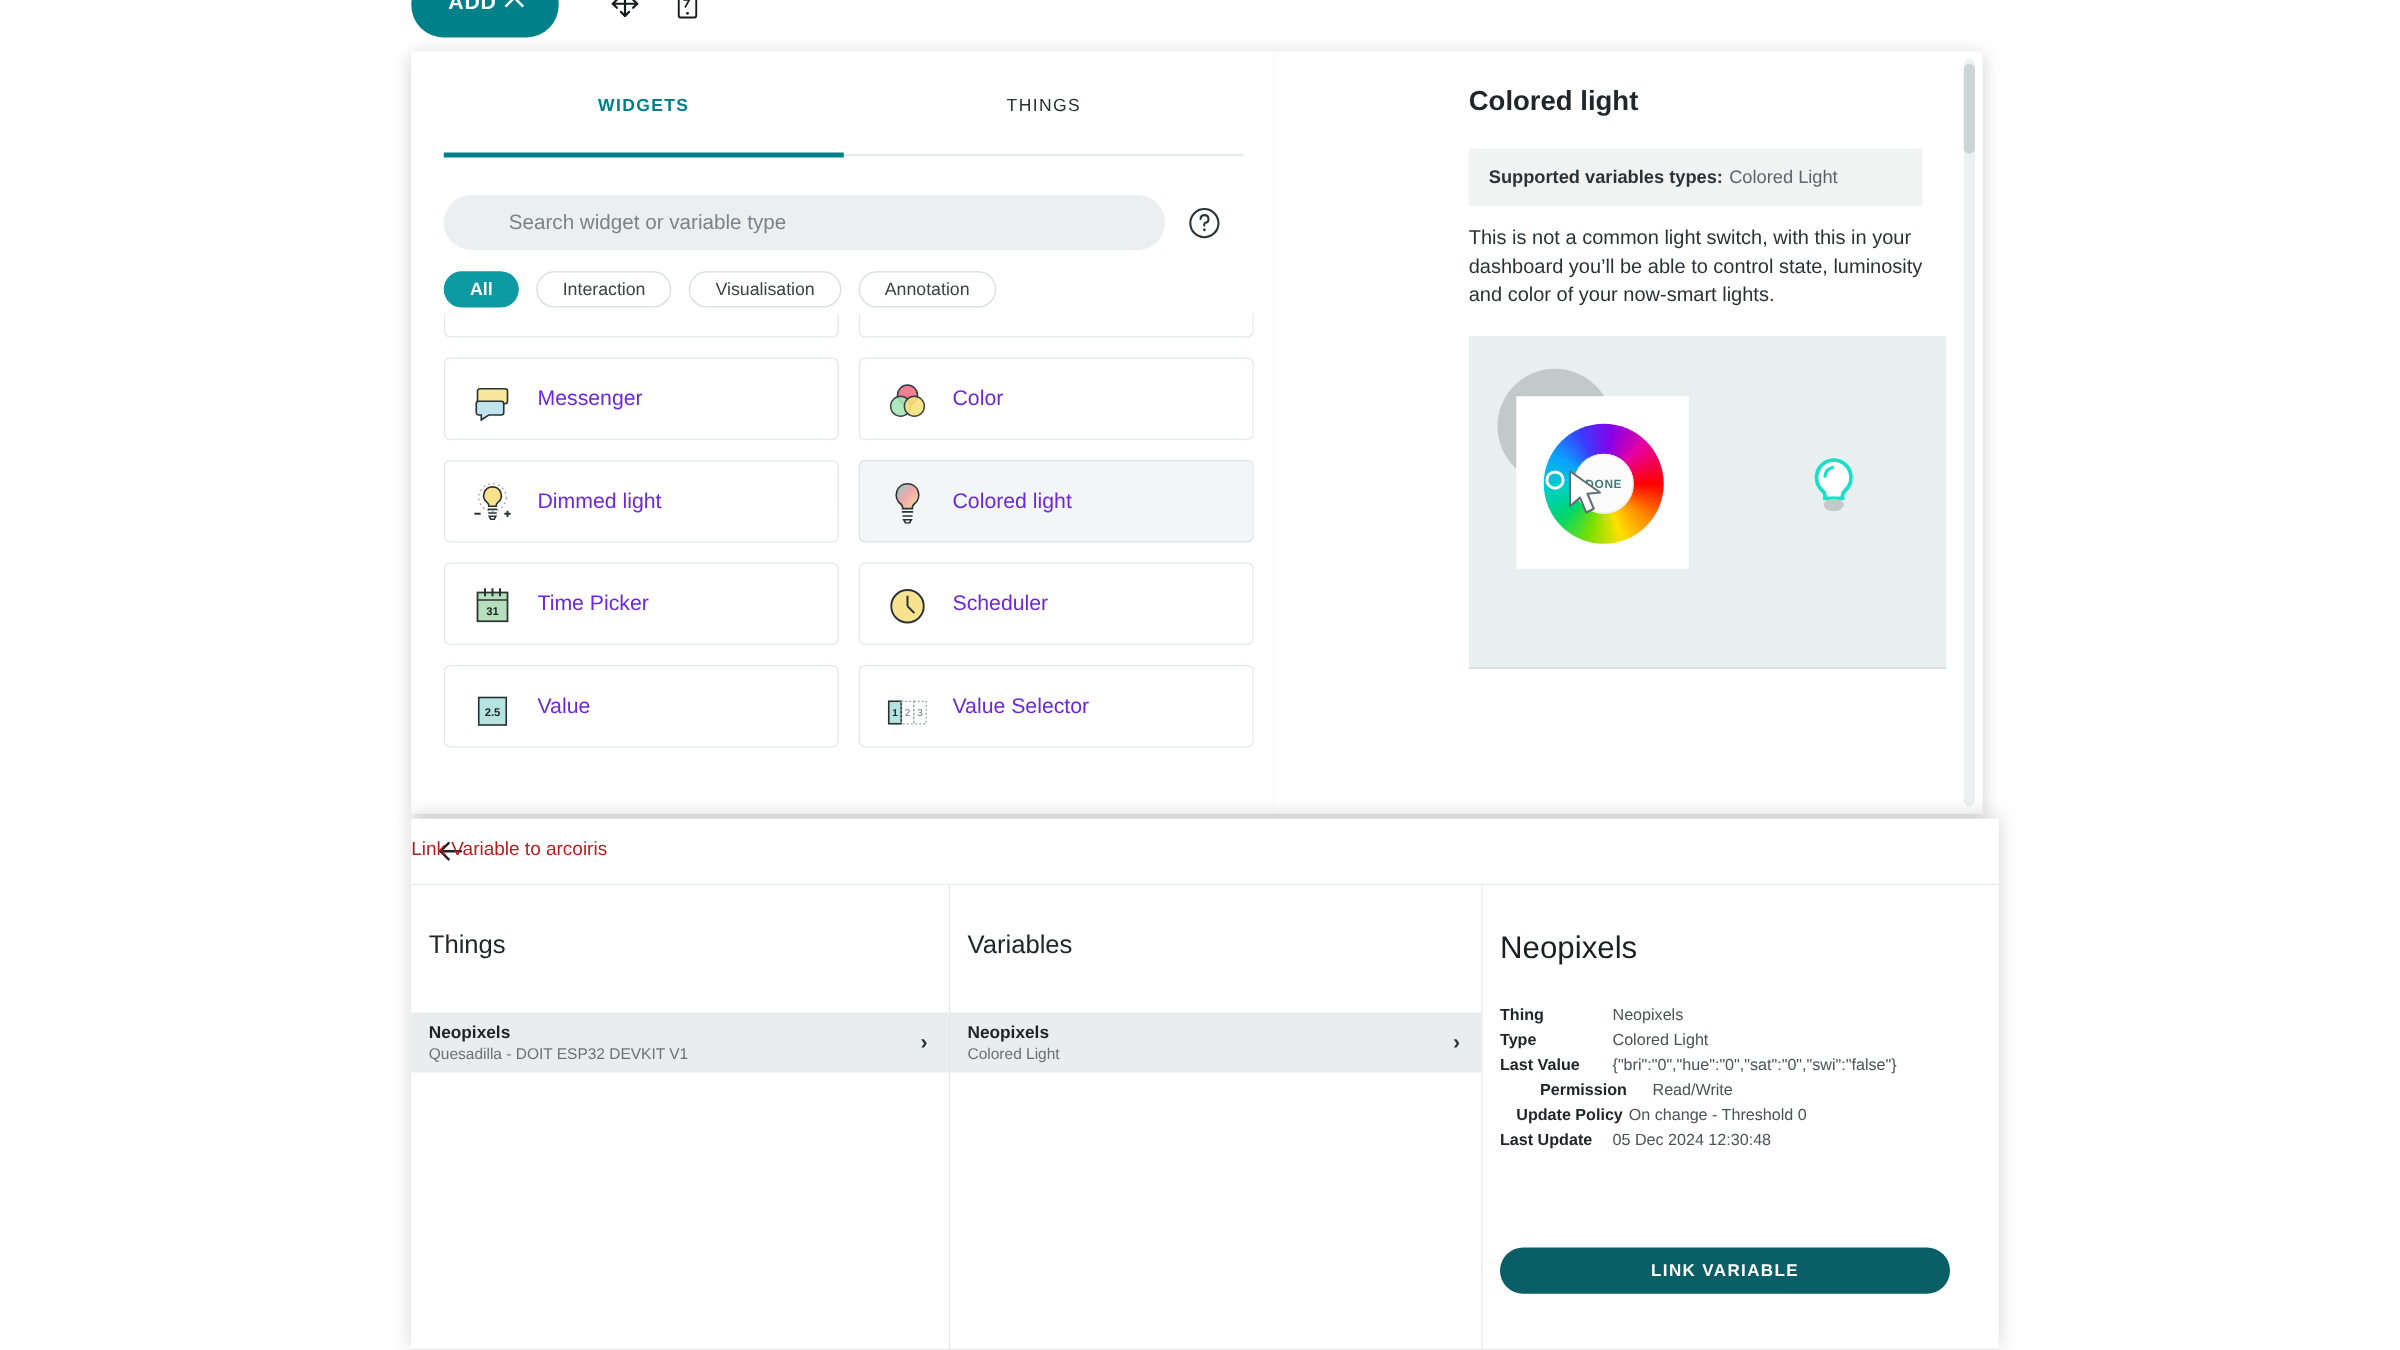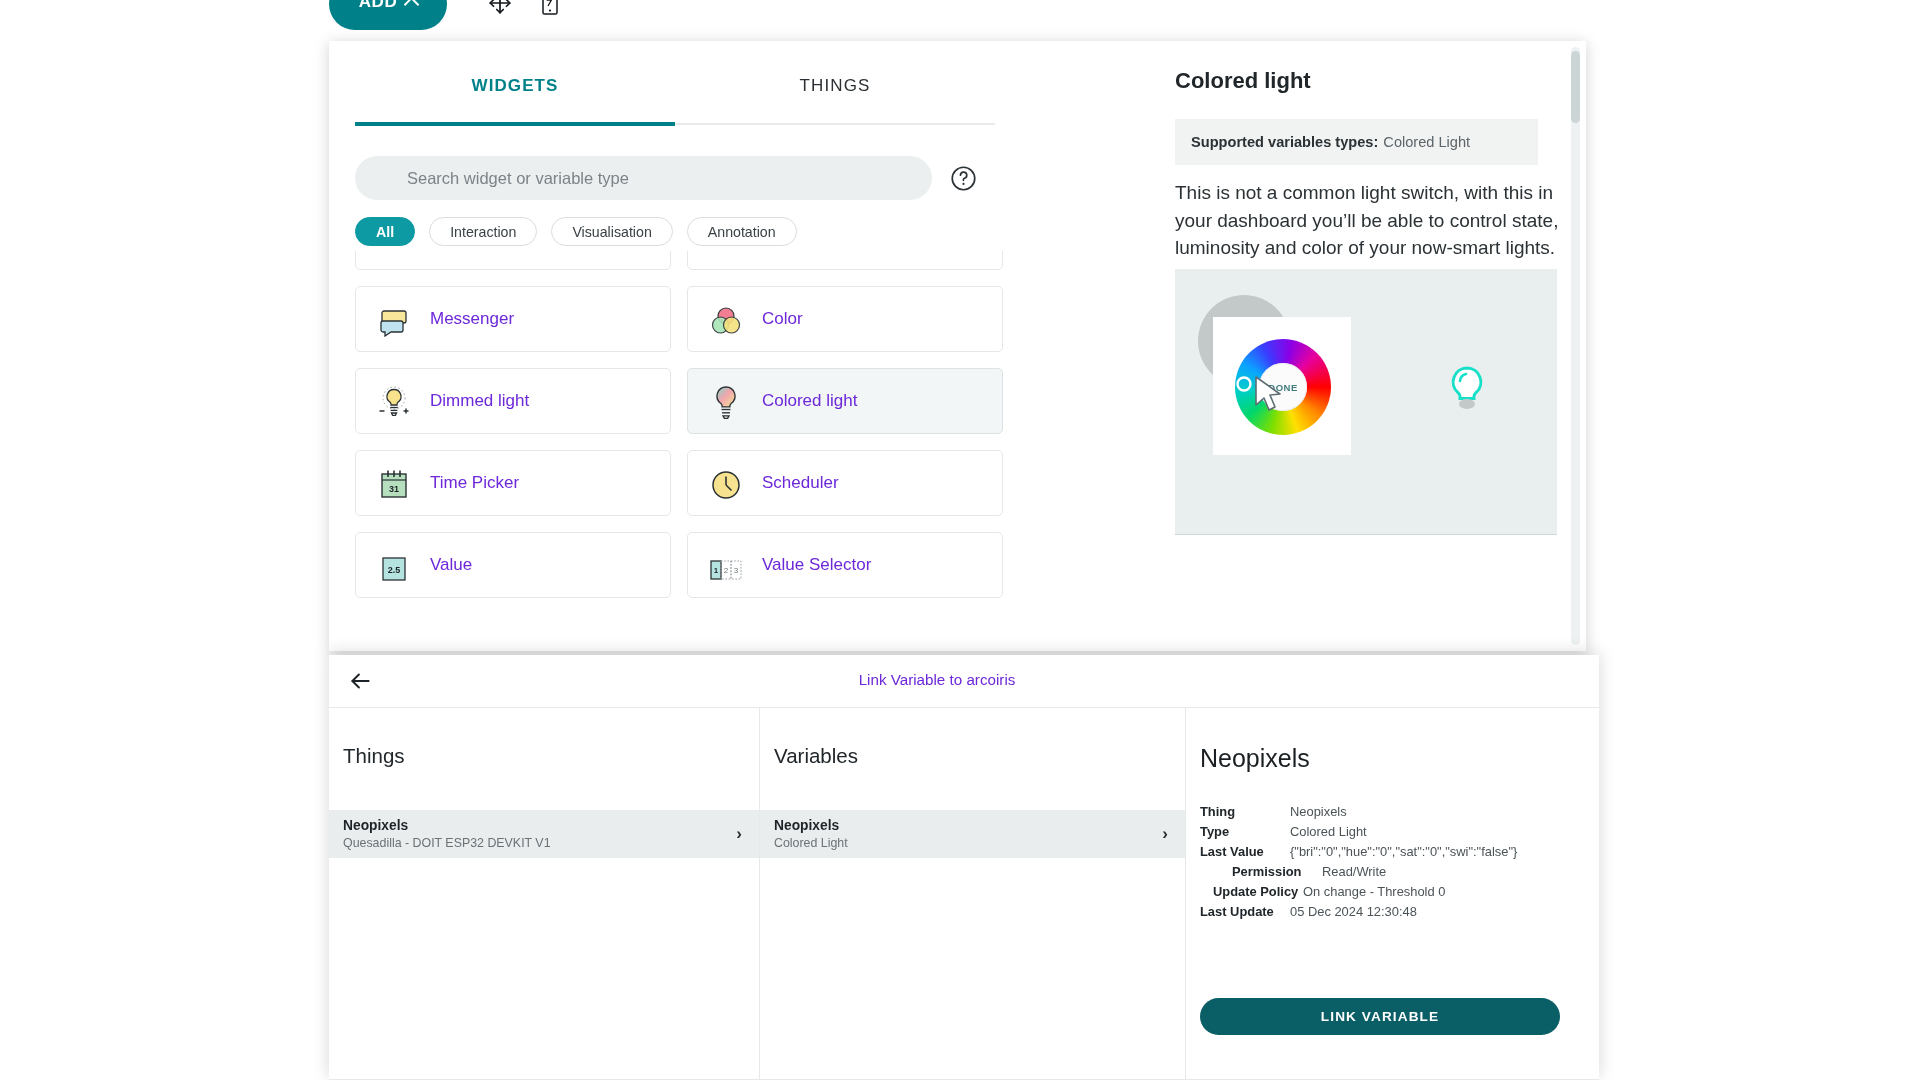--- a/index.html
+++ b/index.html
@@ -38,21 +38,21 @@
     box-shadow: 0 2px 14px rgba(0,0,0,0.18);
     overflow: hidden;
   }
   .picker-left { position: absolute; left: 0; top: 0; width: 690px; height: 610px; background:#fff; }
   .picker-right { position: absolute; left: 690px; top: 0; width: 567px; height: 610px; background:#fff; }
   .vdiv { position:absolute; left: 690px; top: 0; width: 1px; height: 610px; background: #e4e7e8; }
 
   
   .tabs { position: absolute; left: 26px; top: 18px; width: 640px; height: 64px; display:flex; }
   .tab {
-    flex: 1; text-align:center; font-size: 17px; letter-spacing: 1.1px;
+    flex: 1; text-align:center; font-size: 14px; letter-spacing: 1.1px;
     color: #2a3033; padding-top: 17px; cursor: pointer; font-weight: 400;
   }
   .tab.active { color: #00818a; font-weight: bold; }
   .tabs-underline { position:absolute; left: 26px; top: 82px; width: 640px; height: 1.5px; background: #e8eaeb; }
   .tabs-underline .active-bar { position:absolute; left:0; top:-1px; width: 320px; height: 3.5px; background: #00818a; }
 
   
   .search-wrap { position:absolute; left: 26px; top: 115px; width: 640px; height: 44px; }
   .search-box {
     position:absolute; left:0; top:0; width: 577px; height: 44px;
@@ -89,21 +89,21 @@
   
   .detail-title { position:absolute; left: 156px; top: 27px; font-size: 22px; font-weight: bold; color: #202629; }
   .supported {
     position:absolute; left: 156px; top: 78px; width: 363px; height: 46px;
     background:#f1f3f3; display:flex; align-items:center; padding-left: 16px;
     font-size: 14.6px; color:#5c6468;
   }
   .supported b { color:#2b3235; margin-right: 5px; }
   .detail-desc {
     position:absolute; left: 156px; top: 138px; width: 385px;
-    font-size: 19px; line-height: 1.45; color: #2b3235;
+    font-size: 16px; line-height: 1.45; color: #2b3235;
   }
   .preview {
     position:absolute; left: 156px; top: 228px; width: 382px; height: 266px;
     background:#e9eeee; border-bottom: 1px solid #cfd6d6;
   }
   .prev-circle { position:absolute; left: 23px; top: 26px; width: 92px; height: 92px; border-radius:50%; background:#c3c9c9; }
   .prev-card { position:absolute; left: 38px; top: 48px; width: 138px; height: 138px; background:#fff; }
   .wheel { position:absolute; left: 22px; top: 22px; width: 96px; height: 96px; border-radius:50%;
     background: conic-gradient(from 90deg,
       #ff0000 0deg, #ff8a00 38deg, #ffe000 72deg, #7cdf00 105deg,
@@ -118,21 +118,21 @@
   .scroll-track { position:absolute; right: 6px; top: 6px; width: 9px; height: 598px; background:#eef1f2; border-radius:5px; }
   .scroll-thumb { position:absolute; right: 6px; top: 10px; width: 9px; height: 72px; background:#ccd5d6; border-radius:5px; }
 
   
   .modal {
     position:absolute; left: 329px; top: 655px; width: 1270px; height: 425px;
     background: #ffffff; box-shadow: 0 -2px 16px rgba(0,0,0,0.16);
   }
   .modal-head { position:absolute; left:0; top:0; width: 1270px; height: 53px; border-bottom: 1px solid #e6e9ea; }
   .back-arrow { position:absolute; left: 18px; top: 13px; cursor:pointer; color:#1d2326; }
-  .modal-title { position:absolute; left:0; top: 16px; width: 1216px; text-align:center; font-size: 15.2px; color:#6d28d9; }
+  .modal-title { position:absolute; left:0; top: 16px; width: 1216px; font-size: 15.2px; color:#b91c1c; }
   .mcol { position:absolute; top: 53px; height: 372px; }
   .mcol.things { left: 0; width: 430px; }
   .mcol.vars { left: 431px; width: 425px; }
   .mcol.details { left: 857px; width: 413px; }
   .mdiv { position:absolute; top: 53px; width:1px; height: 372px; background:#e6e9ea; }
   .col-head { position:absolute; left: 14px; top: 36px; font-size: 20.5px; color:#20262a; }
   .list-row {
     position:absolute; left: 0; width: 100%; height: 48px; background:#e9edee;
     cursor:pointer; display:flex; flex-direction:column; justify-content:center; padding-left: 14px;
   }

